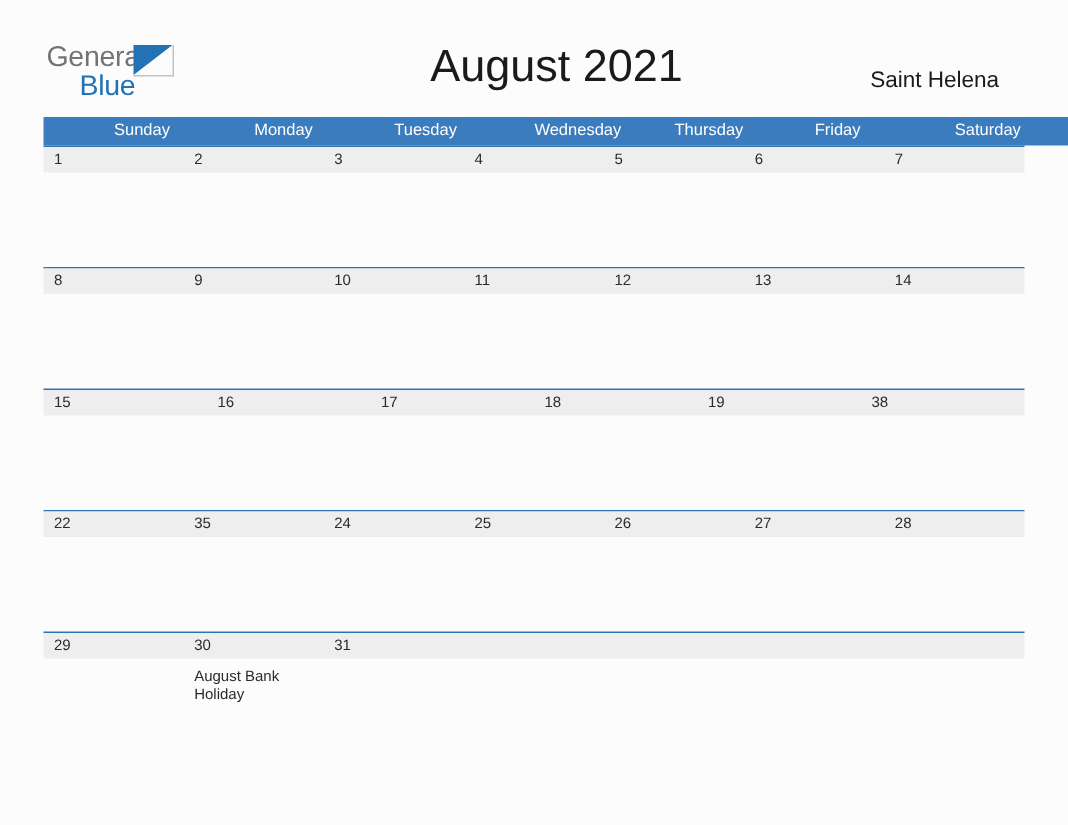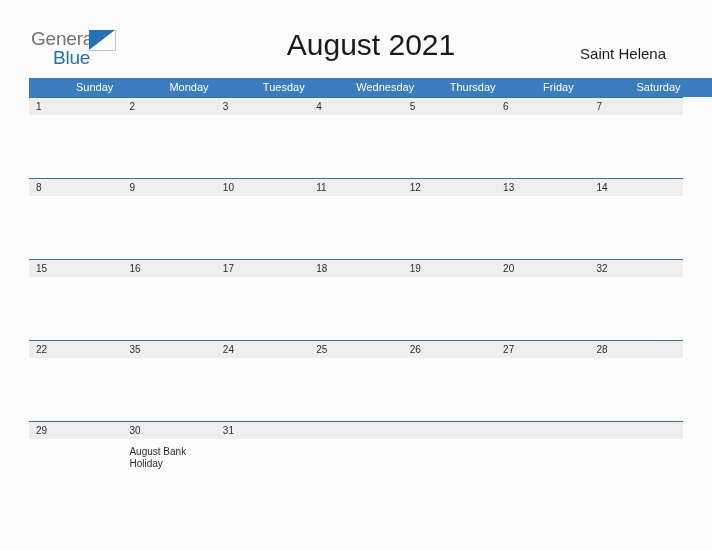--- a/index.html
+++ b/index.html
@@ -287,25 +287,21 @@
         </div>
         <div class="day">
           <div class="day-num">18</div>
           <div class="day-event"></div>
         </div>
         <div class="day">
           <div class="day-num">19</div>
           <div class="day-event"></div>
         </div>
         <div class="day">
-          <div class="day-num">20</div>
-          <div class="day-event"></div>
-        </div>
-        <div class="day">
-          <div class="day-num">32</div>
+          <div class="day-num">38</div>
           <div class="day-event"></div>
         </div>
       </div>
     </div>
 
     <div class="week">
       <div class="week-band"></div>
       <div class="days">
         <div class="day">
           <div class="day-num">22</div>

